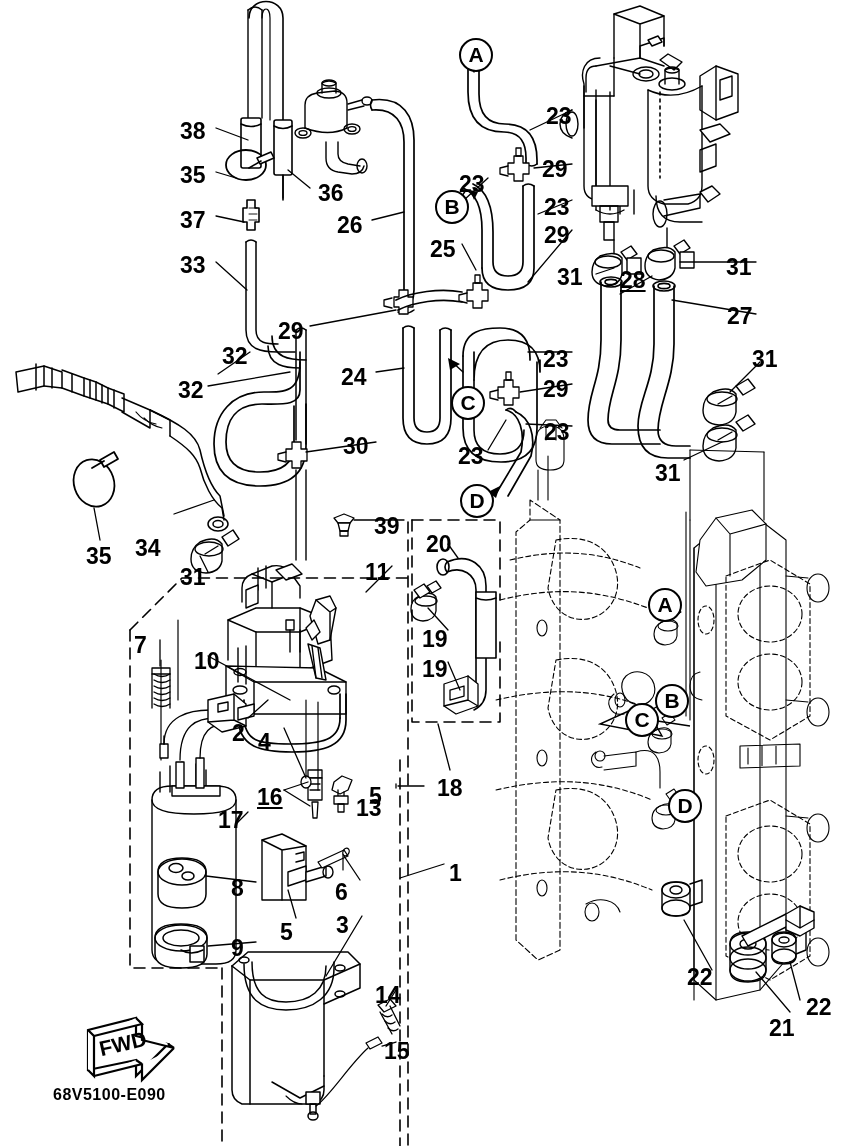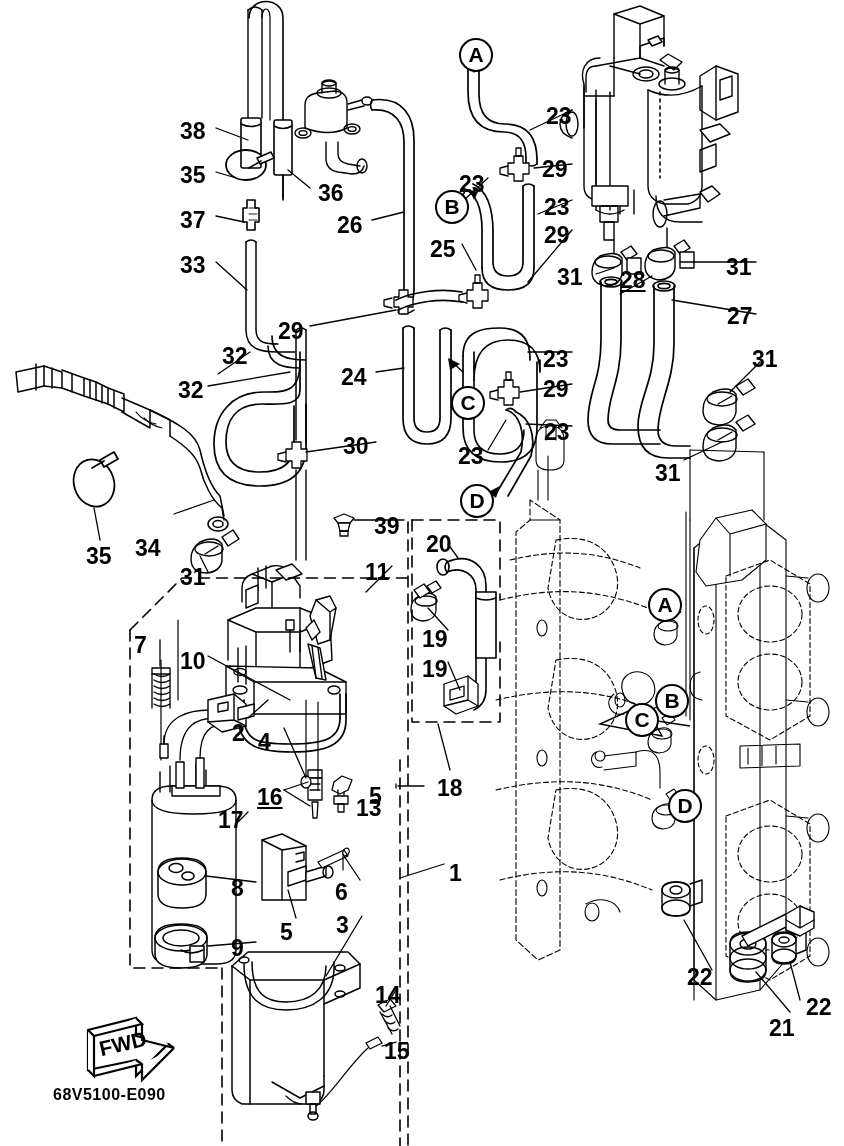--- a/index.html
+++ b/index.html
@@ -634,21 +634,21 @@
 <div id="labels">
       <div class="lbl" style="left: 449px; top: 862px;">1</div>
       <div class="lbl" style="left: 232px; top: 722px;">2</div>
       <div class="lbl" style="left: 336px; top: 914px;">3</div>
       <div class="lbl" style="left: 258px; top: 731px;">4</div>
       <div class="lbl" style="left: 280px; top: 921px;">5</div>
       <div class="lbl" style="left: 335px; top: 881px;">6</div>
       <div class="lbl" style="left: 134px; top: 634px;">7</div>
       <div class="lbl" style="left: 231px; top: 877px;">8</div>
       <div class="lbl" style="left: 231px; top: 937px;">9</div>
-      <div class="lbl" style="left: 180px; top: 650px;">10</div>
+      <div class="lbl" style="left: 180px; top: 650px; padding-left: 14px;">10</div>
       <div class="lbl" style="left: 365px; top: 561px;">11</div>
       <div class="lbl" style="left: 369px; top: 785px;">5</div>
       <div class="lbl" style="left: 356px; top: 797px;">13</div>
       <div class="lbl" style="left: 375px; top: 984px;">14</div>
       <div class="lbl" style="left: 384px; top: 1040px;">15</div>
       <div class="lbl" style="left: 257px; top: 786px; text-decoration: underline;">16</div>
       <div class="lbl" style="left: 218px; top: 809px;">17</div>
       <div class="lbl" style="left: 437px; top: 777px;">18</div>
       <div class="lbl" style="left: 422px; top: 628px;">19</div>
       <div class="lbl" style="left: 422px; top: 658px;">19</div>

